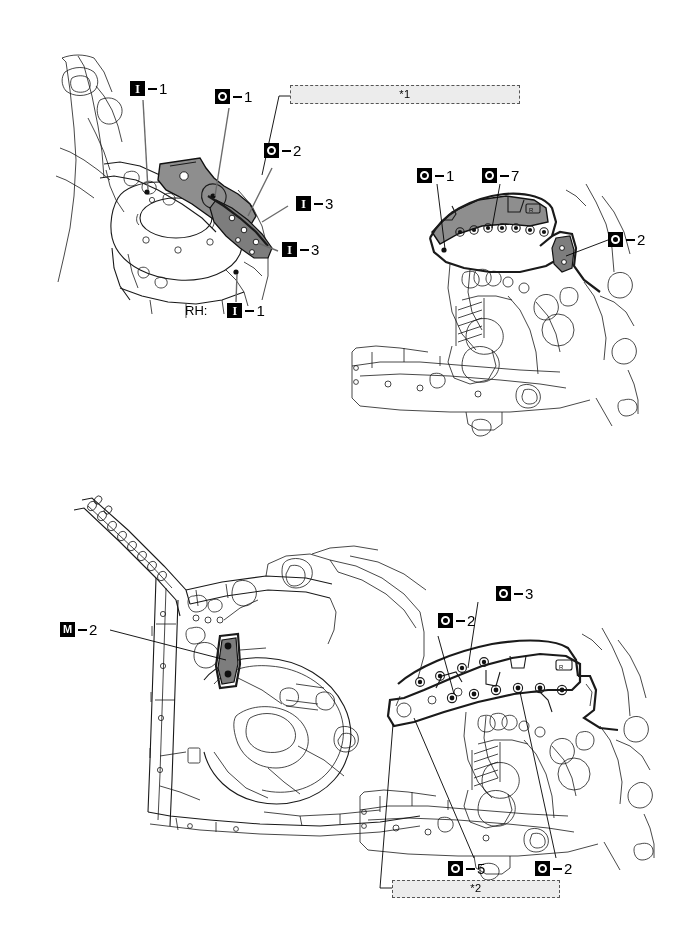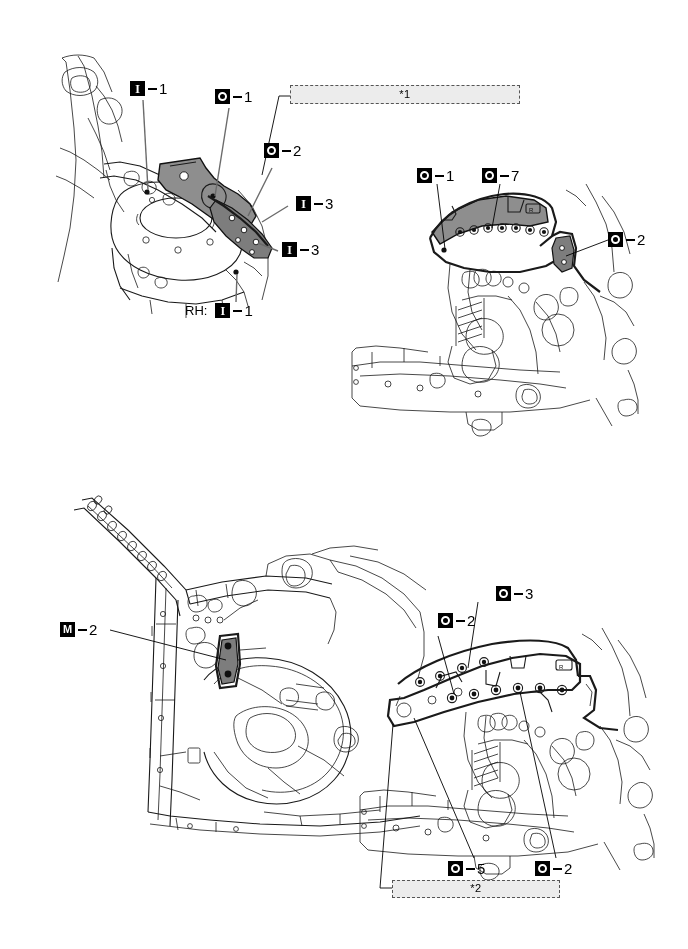--- a/index.html
+++ b/index.html
@@ -10,21 +10,21 @@
     color:#000;
   }
   .page{position:absolute;left:0;top:0;width:688px;height:949px;}
 
   
   .callout{
     position:absolute;display:flex;align-items:center;
     white-space:nowrap;line-height:1;
   }
   .prefix{
-    font-size:13px;letter-spacing:0px;margin-right:8px;color:#000;
+    font-size:13px;letter-spacing:0px;margin-right:20px;color:#000;
   }
   .badge{
     width:15px;height:15px;background:#000;display:inline-flex;
     align-items:center;justify-content:center;flex:0 0 auto;
   }
   .badge .gl-i{
     color:#fff;font-family:"Liberation Serif","DejaVu Serif",serif;
     font-size:12px;font-weight:700;line-height:1;
   }
   .badge .gl-m{

